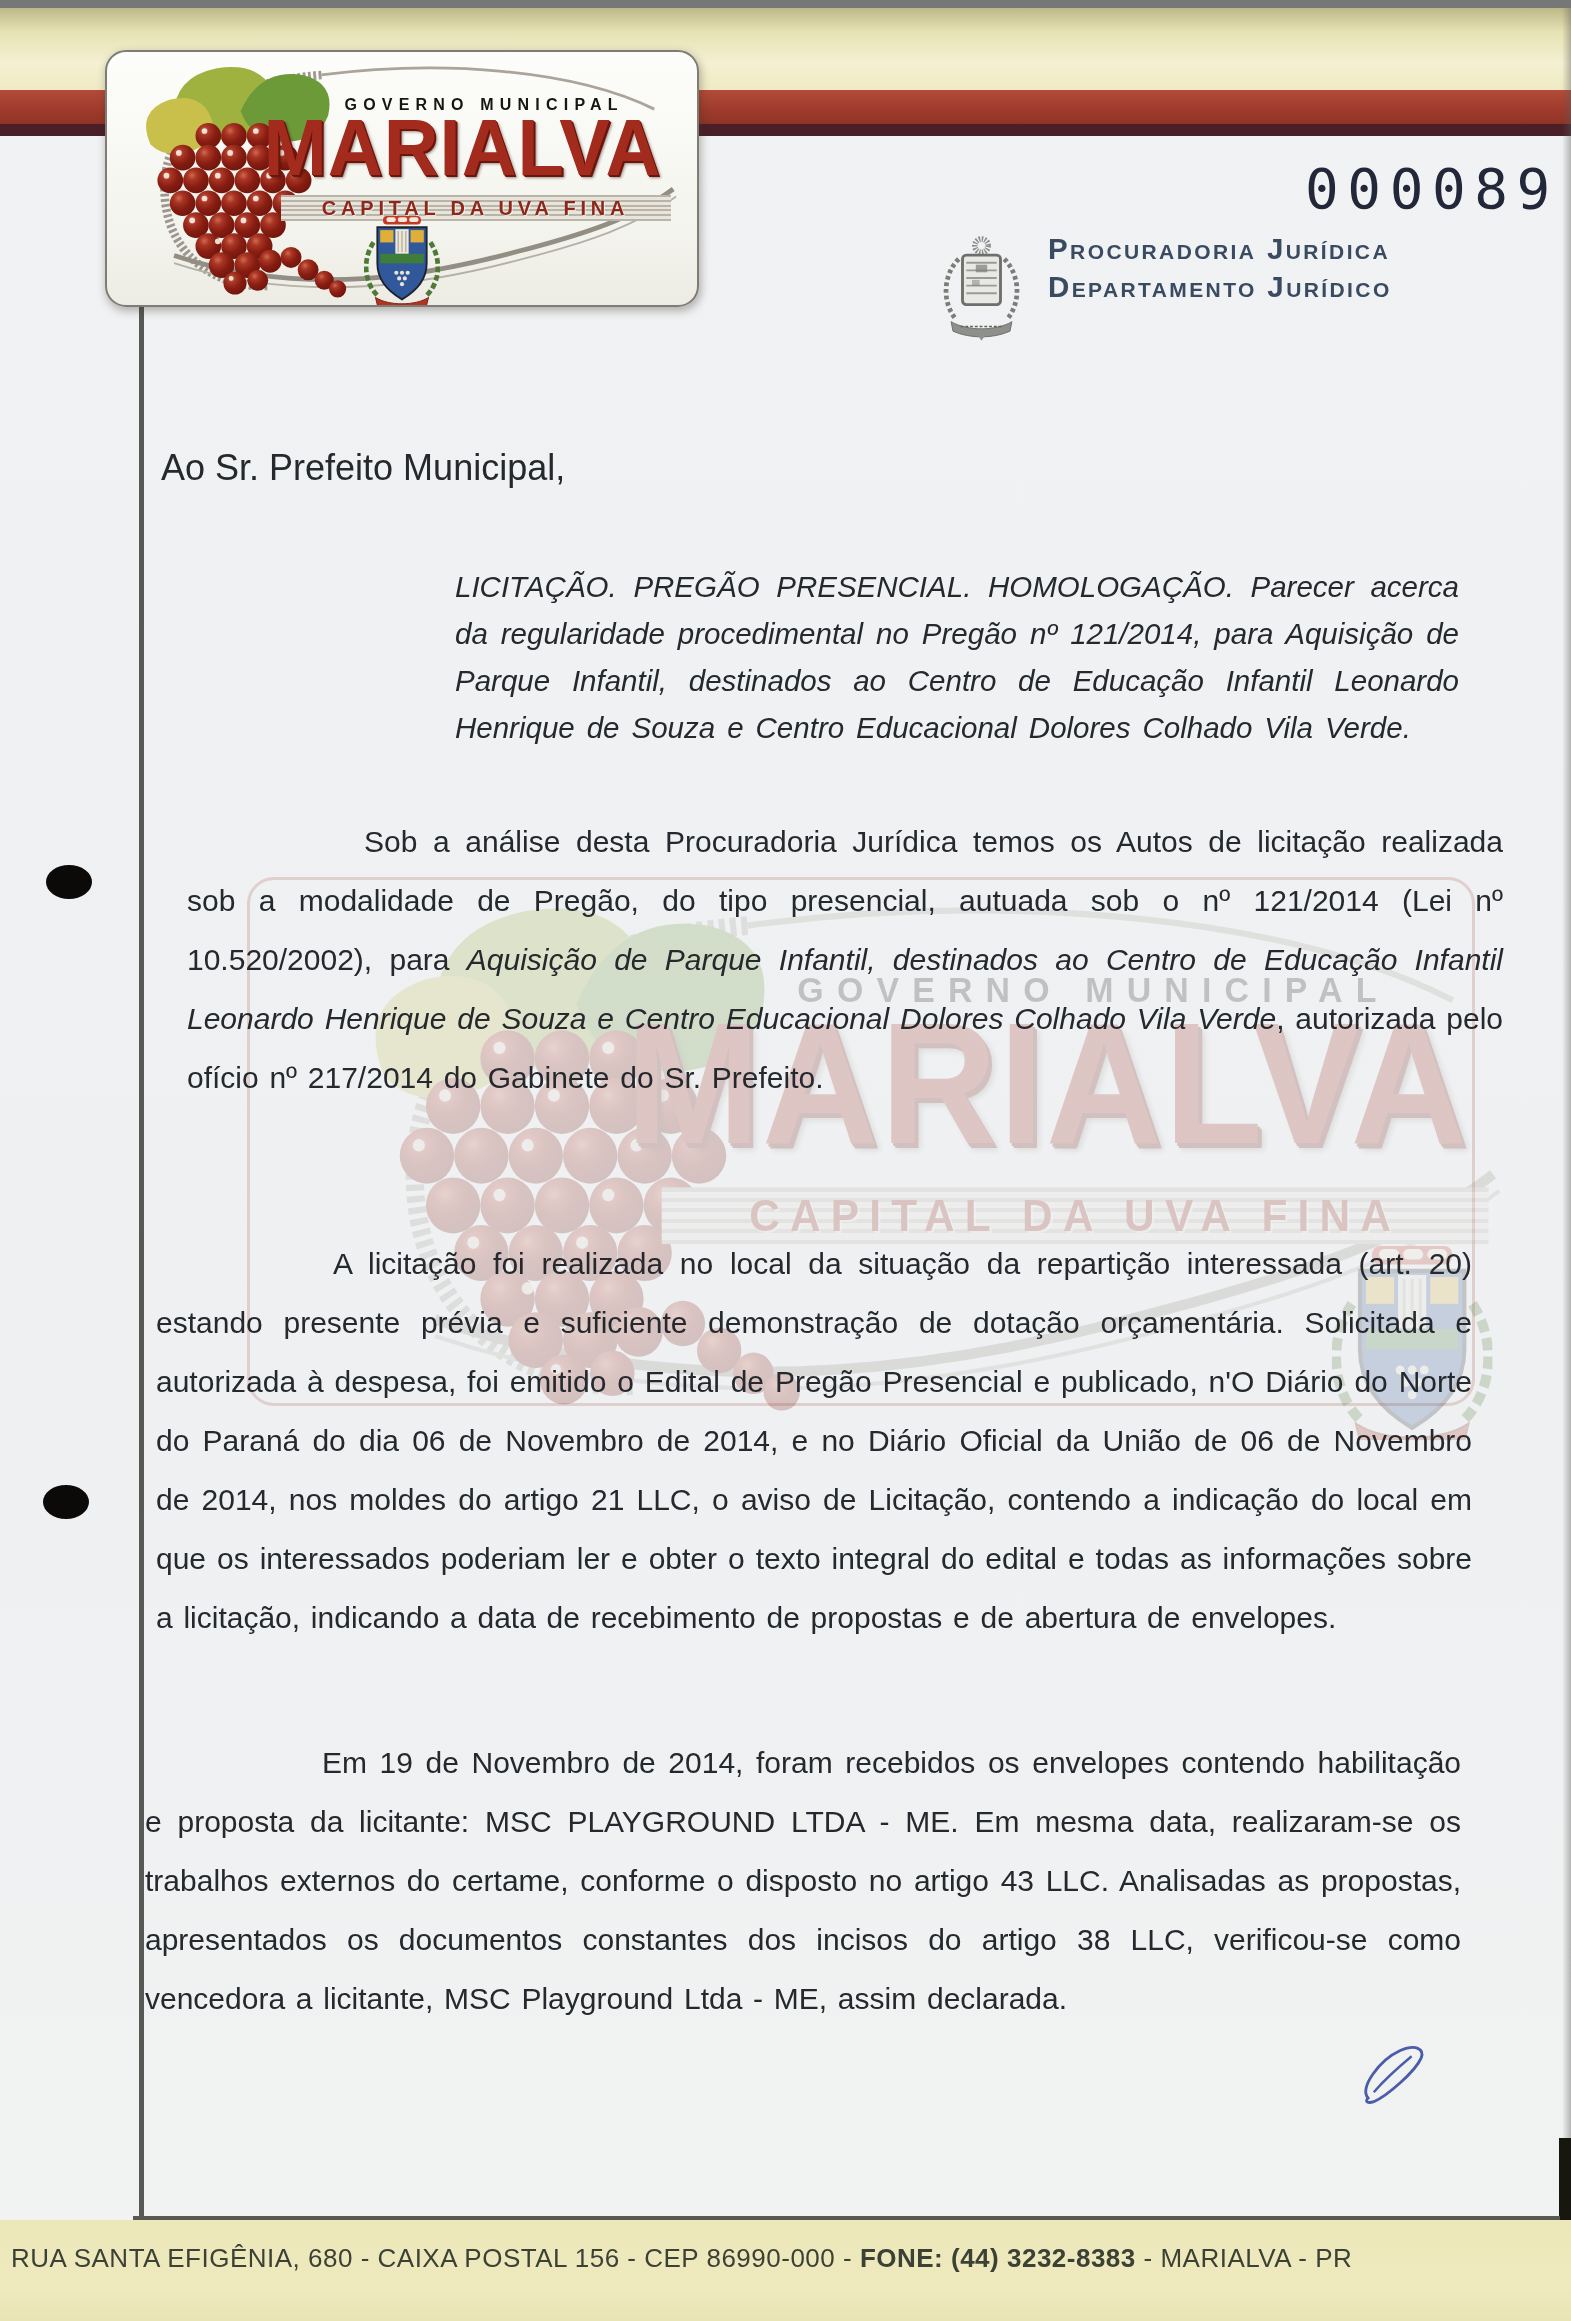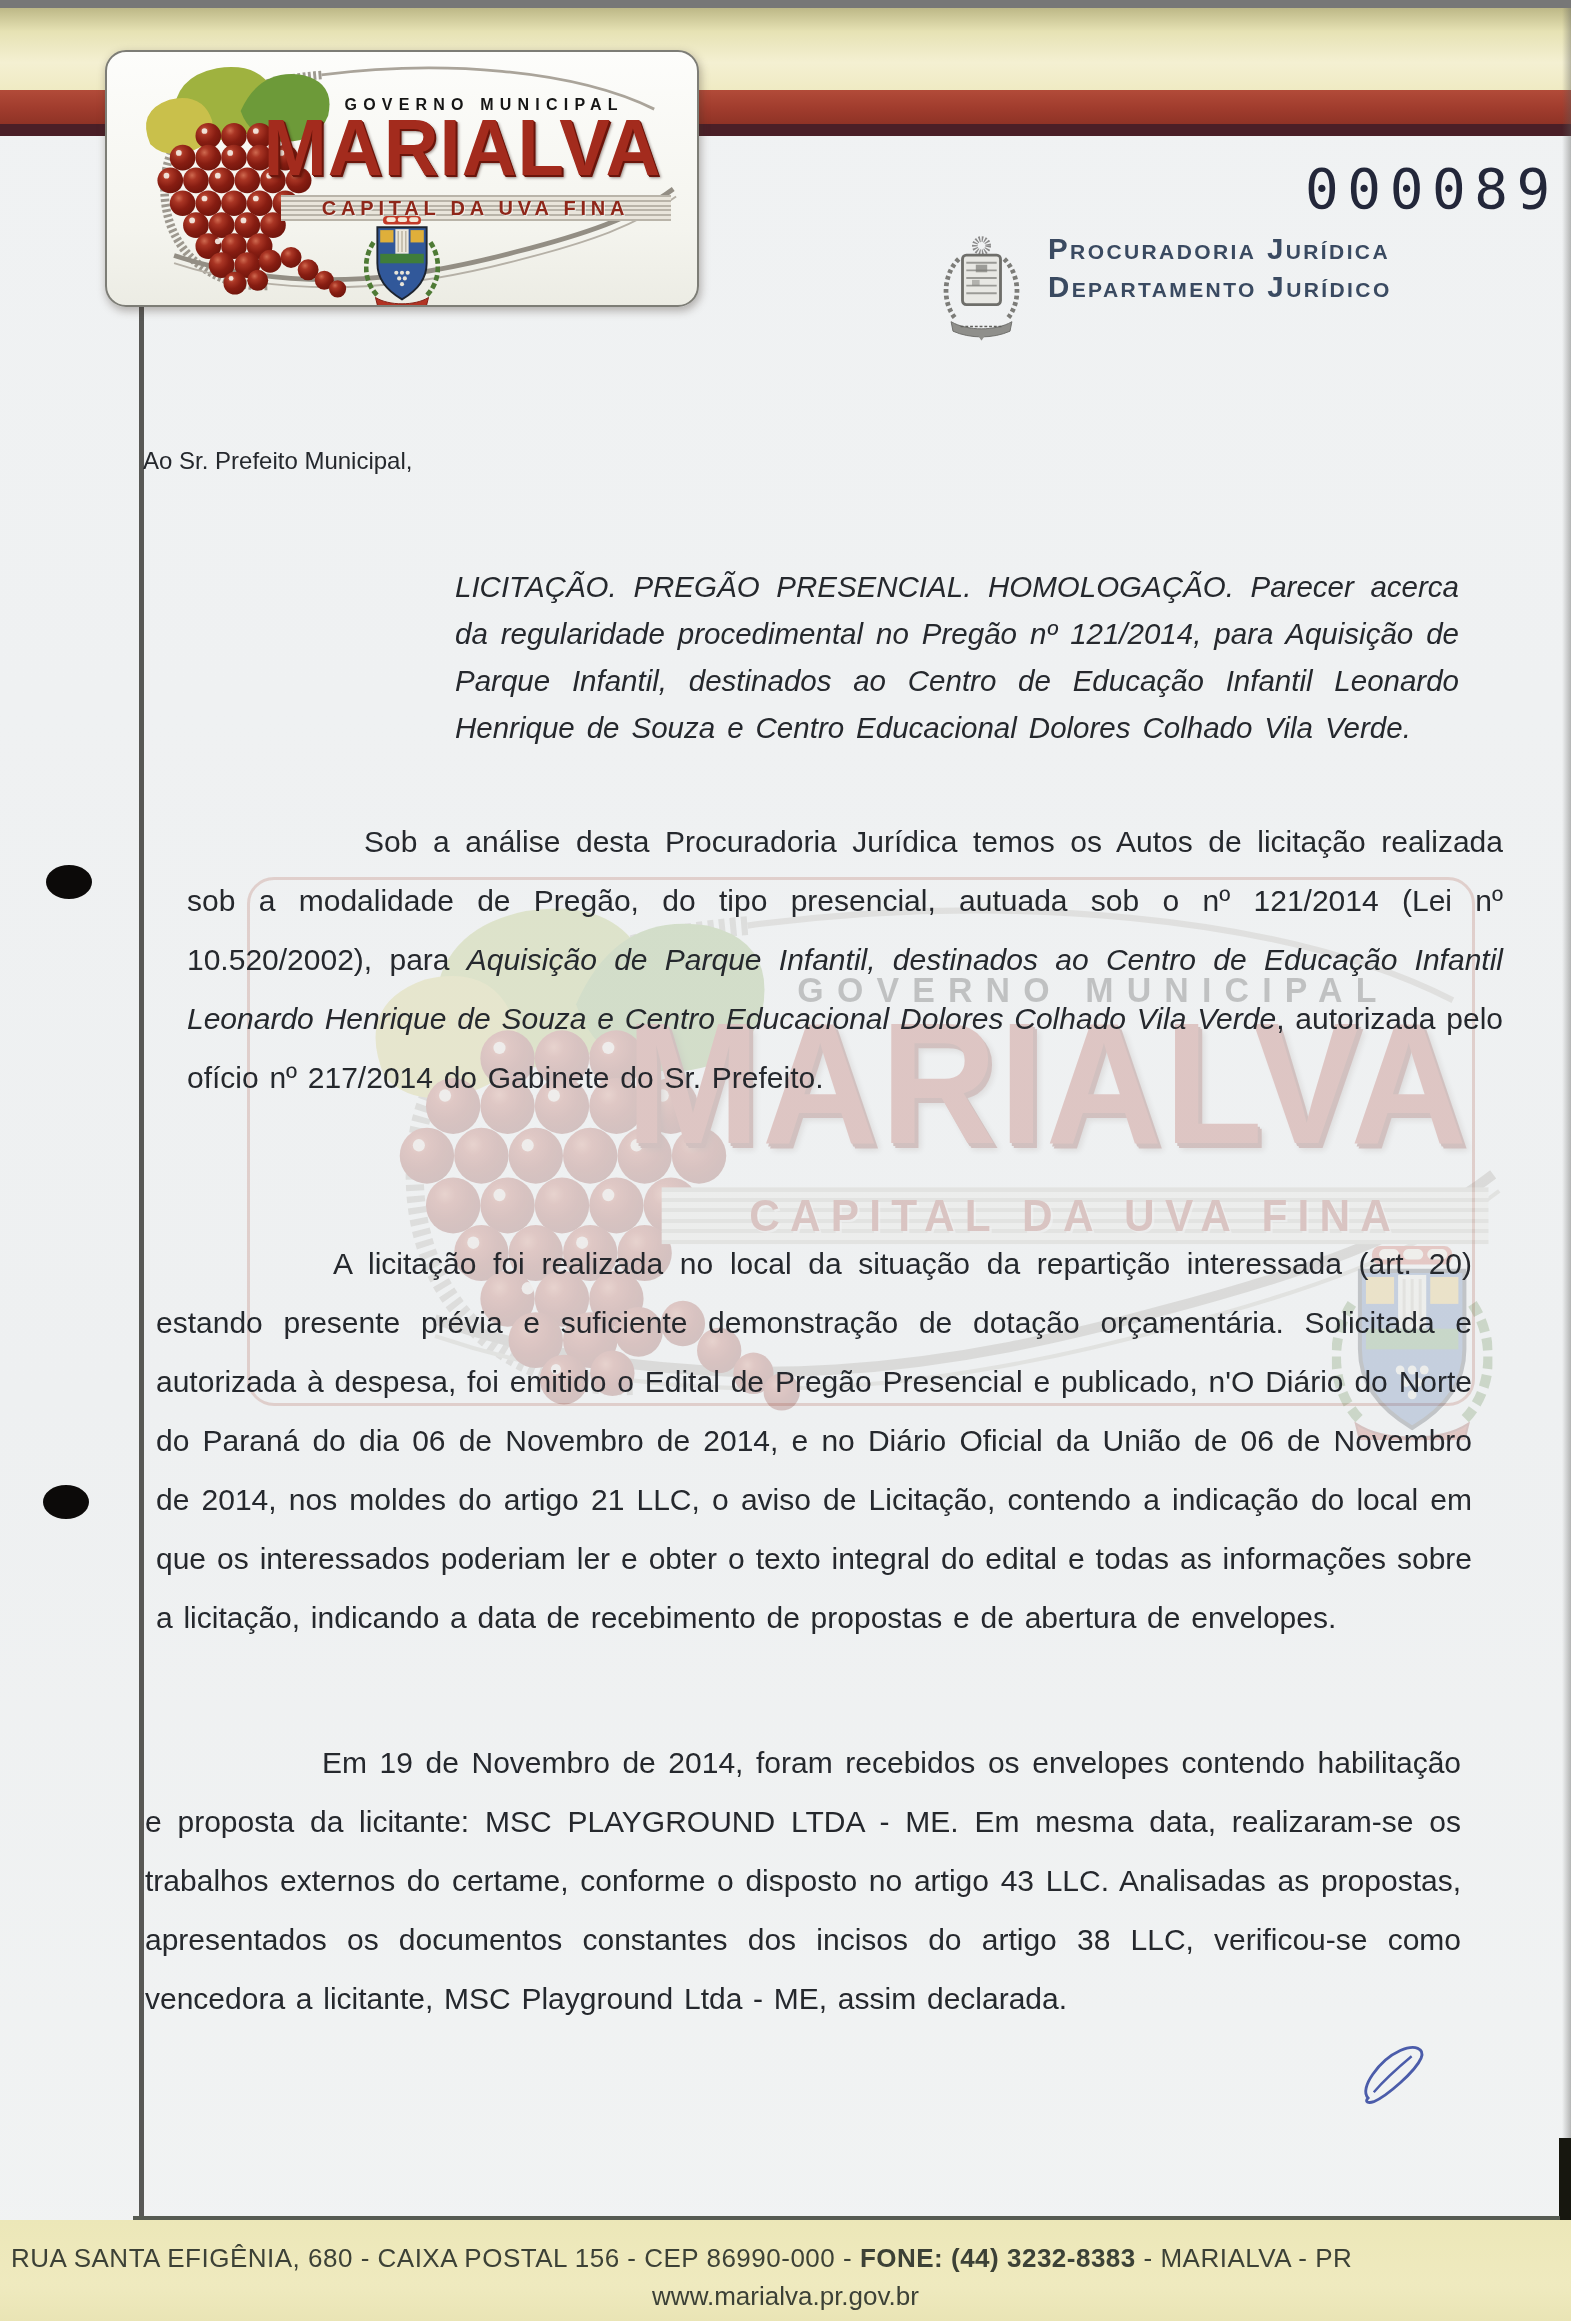--- a/index.html
+++ b/index.html
@@ -53,21 +53,21 @@
     font-variant:small-caps;font-weight:600;letter-spacing:2.4px;font-size:29.5px;line-height:38px;}
 
   
   .left-rule{position:absolute;left:139px;top:297px;width:4.8px;height:1914px;background:#3d3d3a;opacity:.85;}
   .hole{position:absolute;width:46px;height:34px;border-radius:50%;background:#0c0a09;}
   .hole.h1{left:46px;top:857px;}
   .hole.h2{left:43px;top:1477px;}
 
   
   .textlayer{position:absolute;left:0;top:0;width:100%;height:100%;z-index:3;color:#25282d;}
-  .salutation{position:absolute;left:143px;top:439px;font-size:24px;}
+  .salutation{position:absolute;left:161px;top:439px;font-size:36px;}
   .epigraph{position:absolute;left:455px;top:555px;width:1004px;font-size:29.5px;font-style:italic;
     line-height:47px;text-align:justify;word-spacing:3.8px;}
   .para{position:absolute;left:145px;width:1316px;font-size:30px;line-height:59px;
     text-align:justify;text-indent:177px;word-spacing:2.4px;}
   .p1{top:804px;padding-left:42px;}
   .p2{top:1226px;padding-left:11px;}
   .p3{top:1725px;}
   .seg-italic{font-style:italic;}
 
   .pen-mark{position:absolute;left:1351px;top:2035px;z-index:4;}
@@ -253,18 +253,17 @@
   </div>
 
   <svg class="pen-mark" width="90" height="71" viewBox="0 0 95 75">
     <path d="M18 58 C8 48 30 18 52 8 C68 1 78 6 74 16 C68 30 38 56 24 62 C18 64 14 62 18 58 Z" stroke="#4b5caa" stroke-width="3" fill="none"></path>
     <path d="M24 52 C36 38 52 24 64 14" stroke="#4b5caa" stroke-width="2.5" fill="none"></path>
   </svg>
 
   <div class="footer-band"></div>
   <div class="footer-rule"></div>
   <div class="footer-line1"><span>RUA SANTA EFIGÊNIA, 680 - CAIXA POSTAL 156 - CEP 86990-000 - </span><span class="footer-bold">FONE: (44) 3232-8383</span><span> - MARIALVA - PR</span></div>
-  <div class="footer-line2">www.marialva.pr.gov.br</div>
   <div class="bottom-bar"></div>
   <div class="scan-right-dark"></div>
 
 </div>
 
 
 </body></html>

